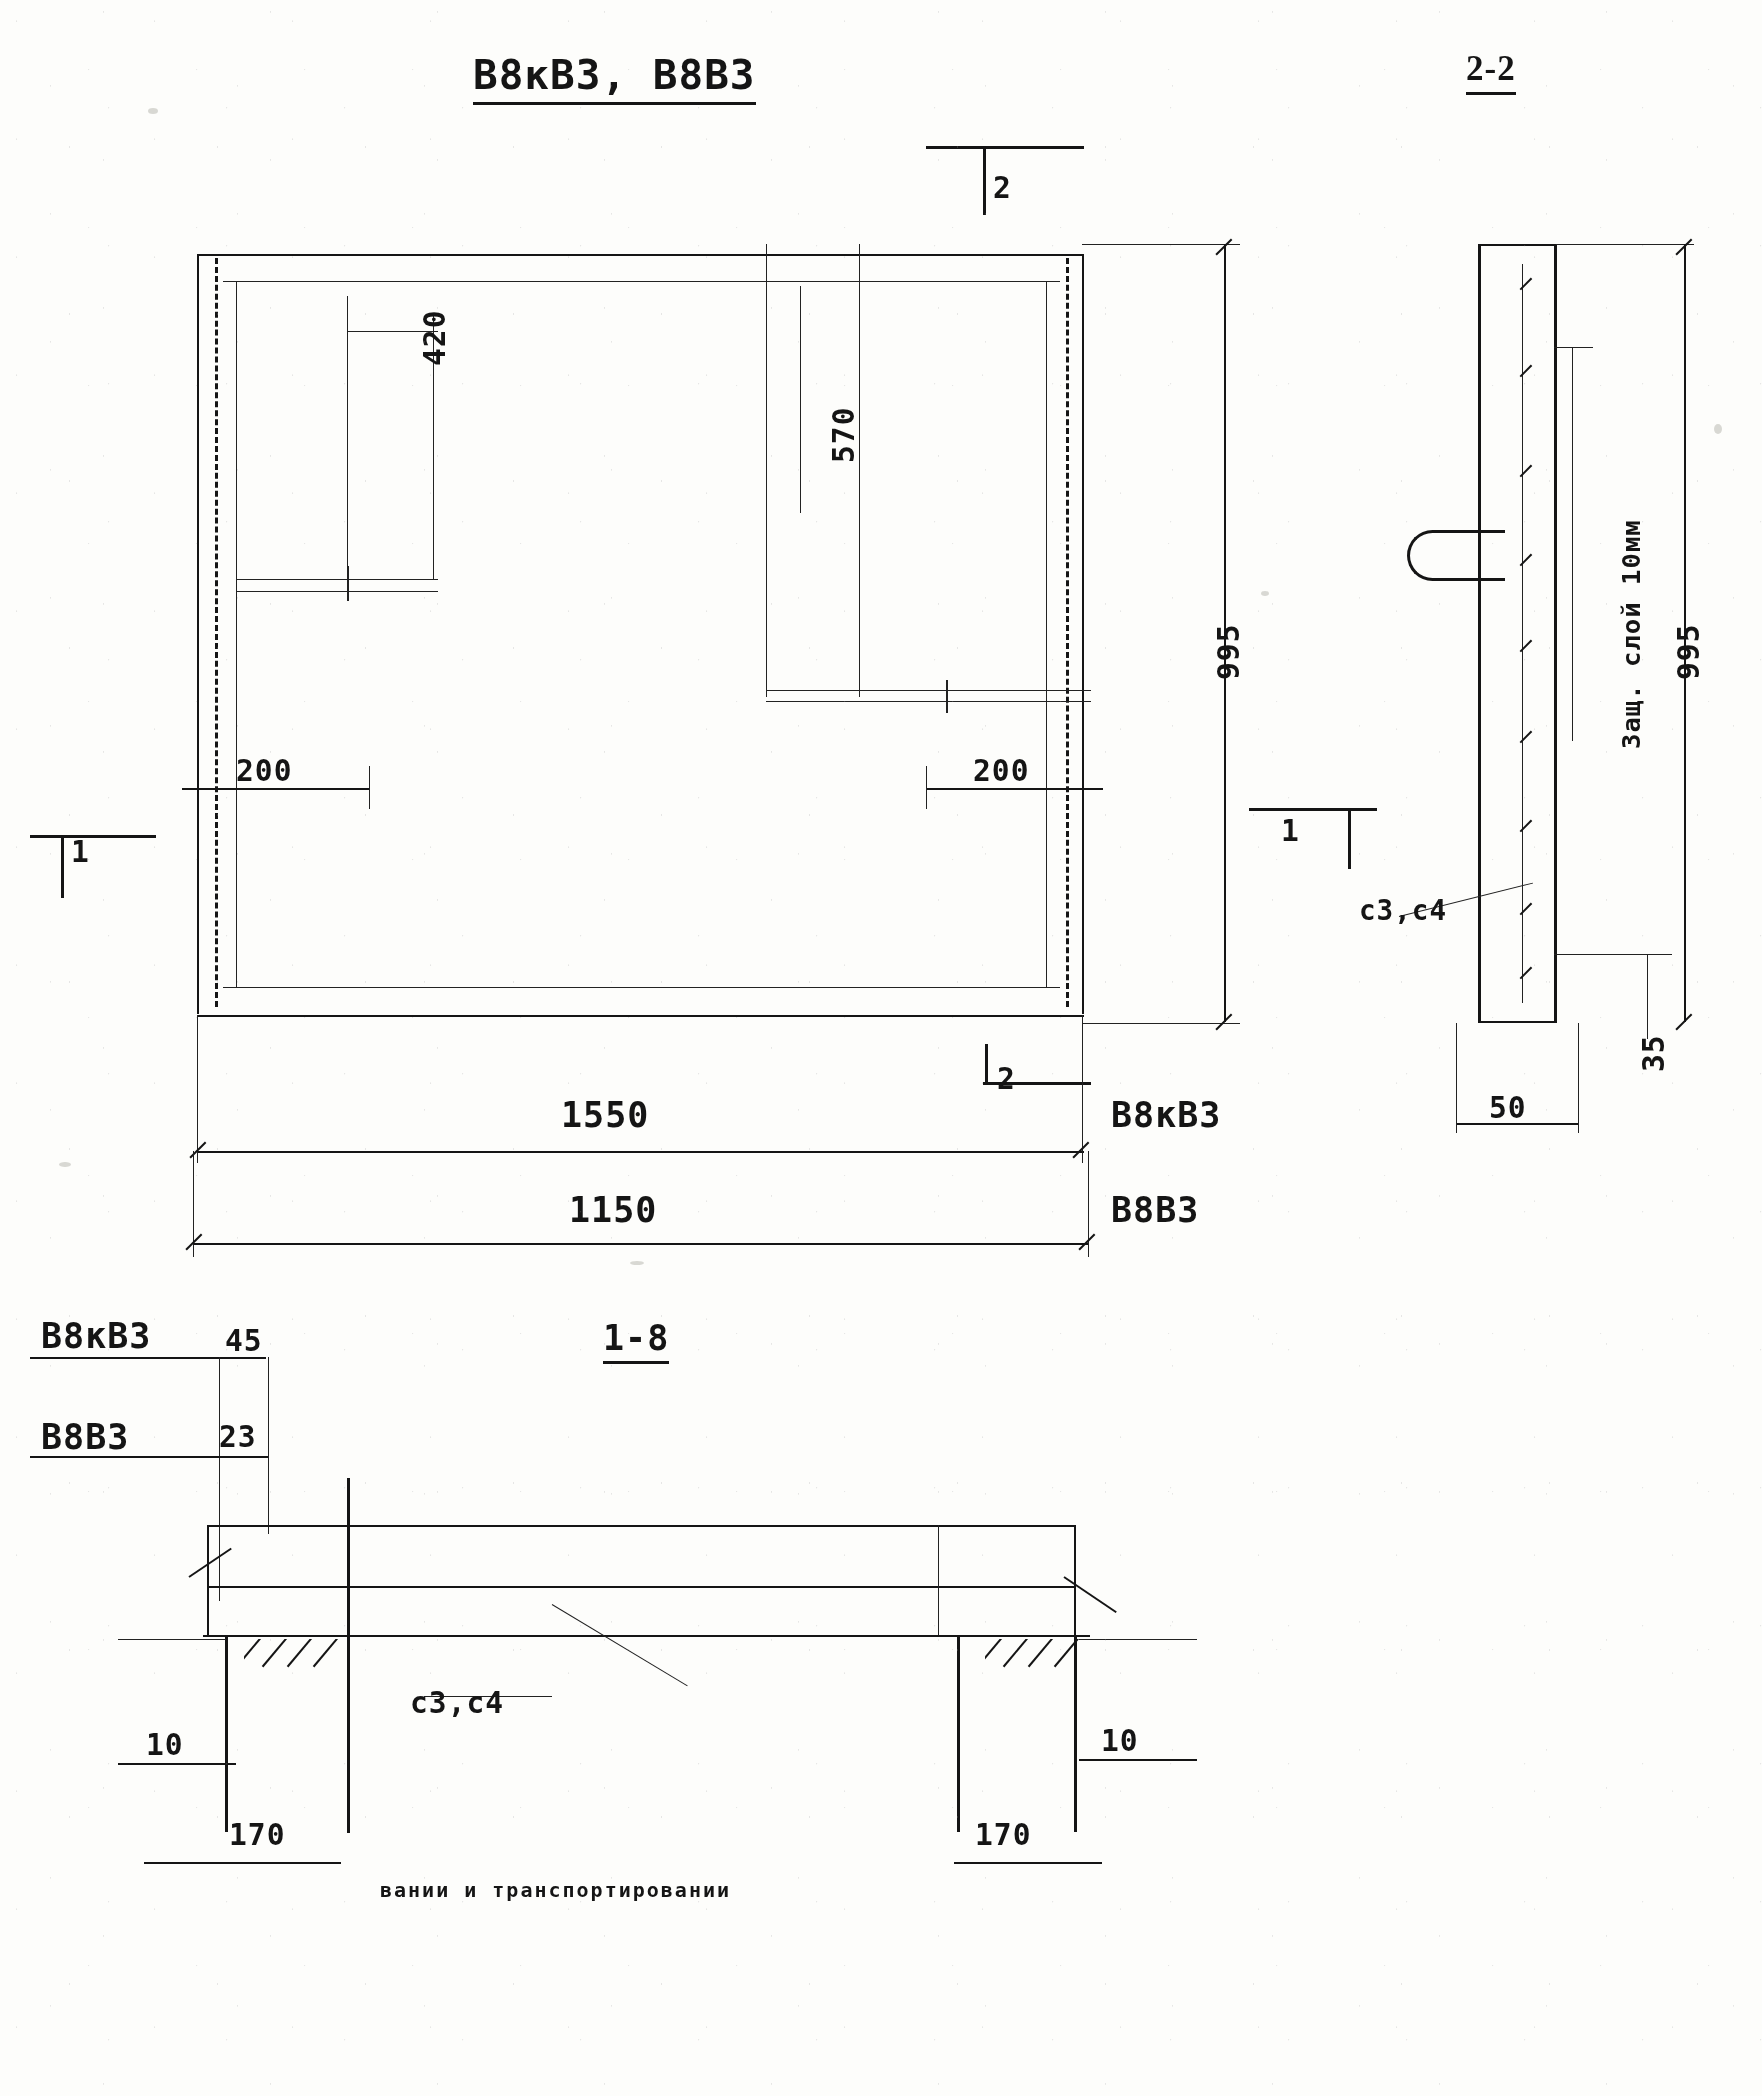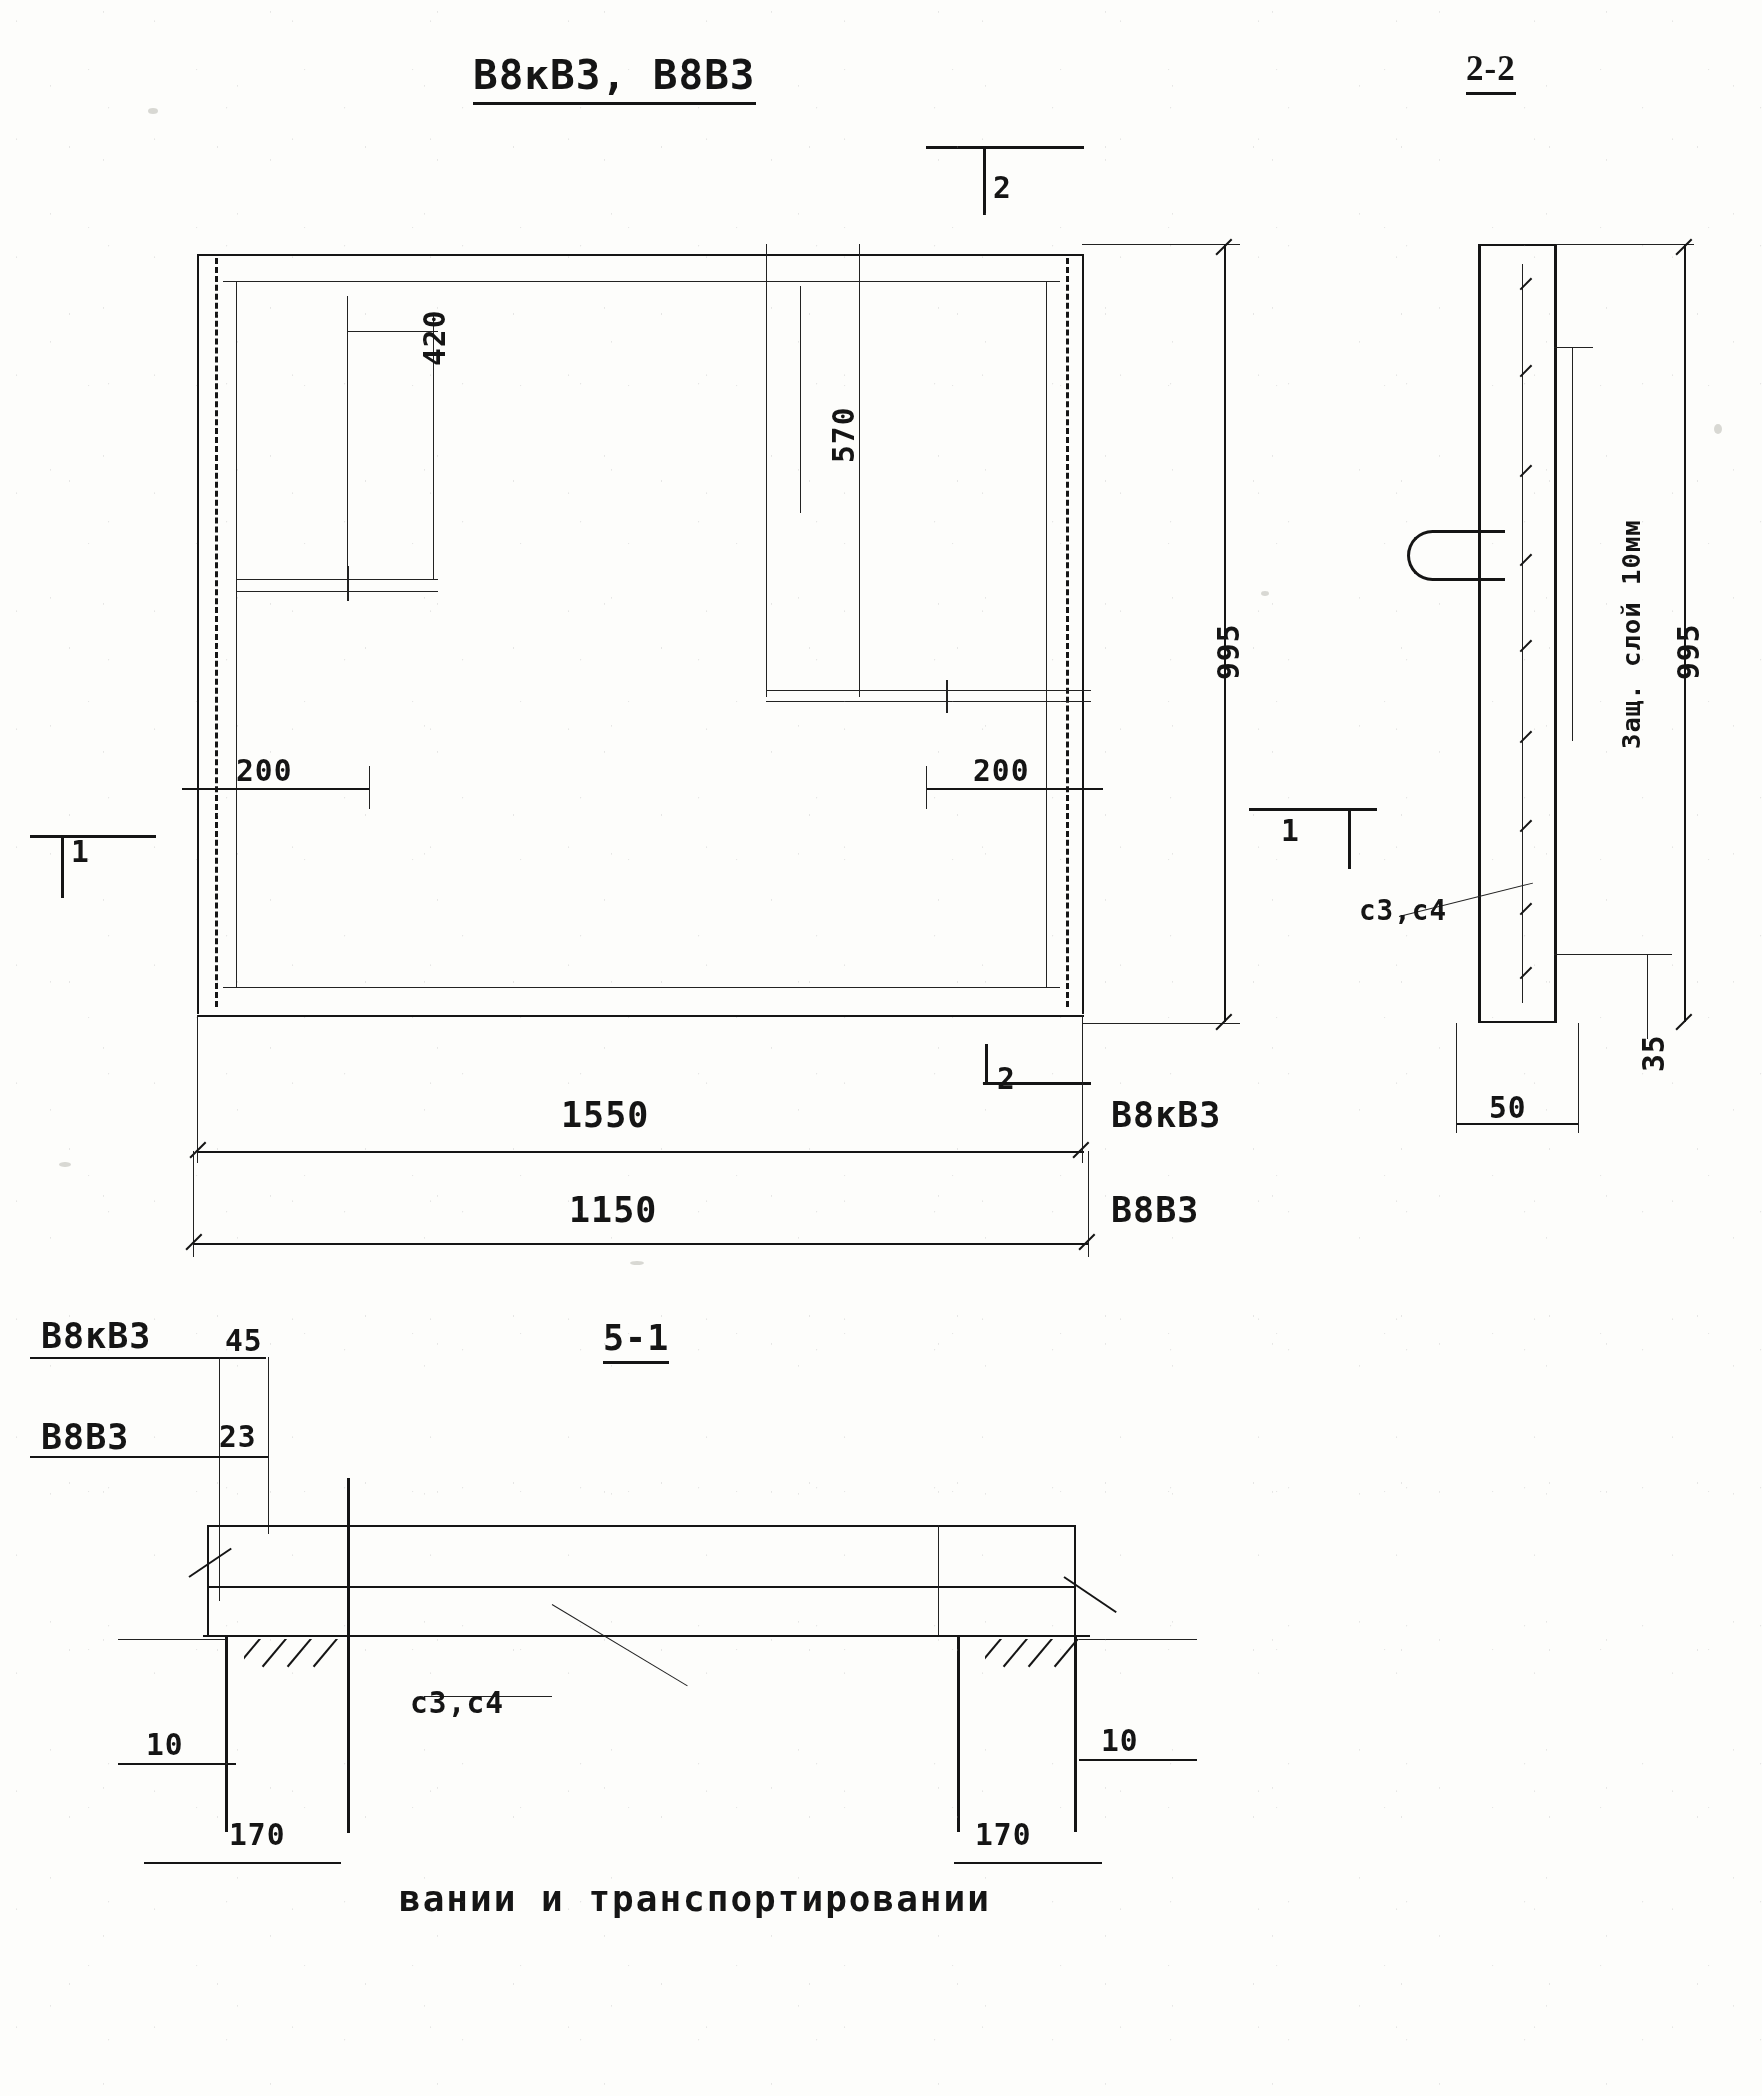--- a/index.html
+++ b/index.html
@@ -156,21 +156,21 @@
 
   <div class="ln h thin" style="left:1554px;top:954px;width:118px;height:1px;"></div>
   <div class="ln v thin" style="left:1647px;top:954px;height:85px;width:1px;"></div>
   <div class="lbl num rot" style="left:1637px;top:1072px;transform:rotate(-90deg);">35</div>
 
   <div class="ln h" style="left:1456px;top:1123px;width:122px;"></div>
   <div class="ln v thin" style="left:1456px;top:1023px;height:110px;width:1px;"></div>
   <div class="ln v thin" style="left:1578px;top:1023px;height:110px;width:1px;"></div>
   <div class="lbl num" style="left:1489px;top:1091px;">50</div>
 
-  <div class="lbl big ul" style="left:603px;top:1318px;">5-1</div>
+  <div class="lbl big ul" style="left:603px;top:1318px;">1-8</div>
 
   <div class="lbl big" style="left:41px;top:1316px;">В8кВ3</div>
   <div class="lbl num" style="left:225px;top:1324px;">45</div>
   <div class="ln h" style="left:29.6px;top:1357px;width:236px;"></div>
   <div class="ln v thin" style="left:219px;top:1357px;height:244px;width:1px;"></div>
   <div class="ln v thin" style="left:268px;top:1357px;height:177px;width:1px;"></div>
 
   <div class="lbl big" style="left:41px;top:1417px;">В8В3</div>
   <div class="lbl num" style="left:219px;top:1420px;">23</div>
   <div class="ln h" style="left:29.6px;top:1456px;width:238px;"></div>
@@ -214,21 +214,21 @@
   <div class="ln h" style="left:1079px;top:1759px;width:118px;"></div>
   <div class="ln h thin" style="left:1079px;top:1639px;width:118px;height:1px;"></div>
   <div class="lbl num" style="left:1101px;top:1724px;">10</div>
 
   <div class="ln h" style="left:144px;top:1862px;width:197px;"></div>
   <div class="lbl num" style="left:229px;top:1818px;">170</div>
 
   <div class="ln h" style="left:954px;top:1862px;width:148px;"></div>
   <div class="lbl num" style="left:975px;top:1818px;">170</div>
 
-  <div class="lbl" style="left:399px;top:1878px;font-size:36px;letter-spacing:2px;">вании и транспортировании</div>
+  <div class="lbl" style="left:380px;top:1878px;font-size:20px;letter-spacing:2px;">вании и транспортировании</div>
 
   <div class="noise" style="left:148px;top:108px;width:9.9px;height:5.9px;"></div>
   <div class="noise" style="left:1261px;top:591px;width:7.9px;height:4.9px;"></div>
   <div class="noise" style="left:630px;top:1261px;width:13.8px;height:3.9px;"></div>
   <div class="noise" style="left:1714px;top:424px;width:7.9px;height:9.9px;"></div>
   <div class="noise" style="left:59px;top:1162px;width:11.8px;height:4.9px;"></div>
   <div class="grain"></div>
 </div>
 
 

